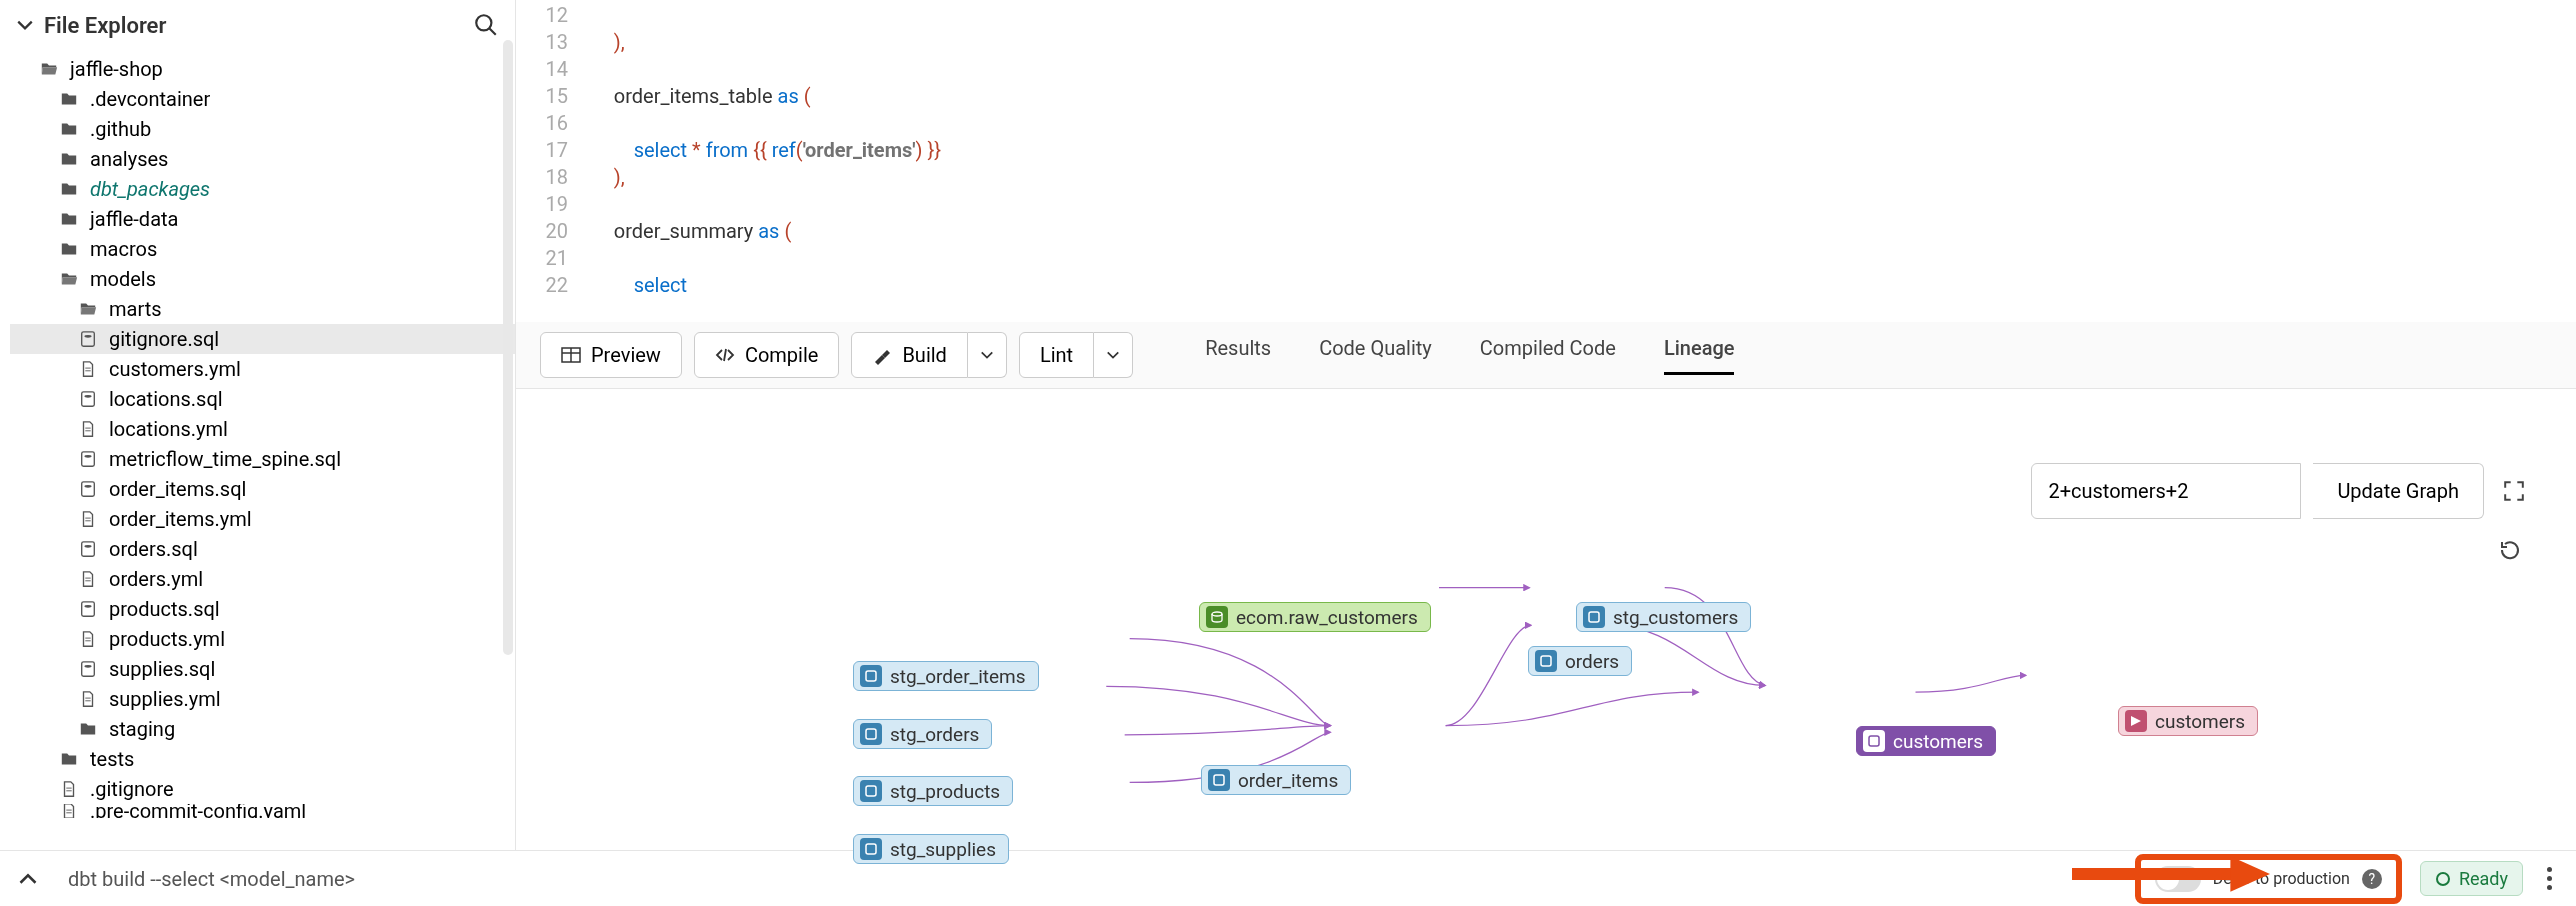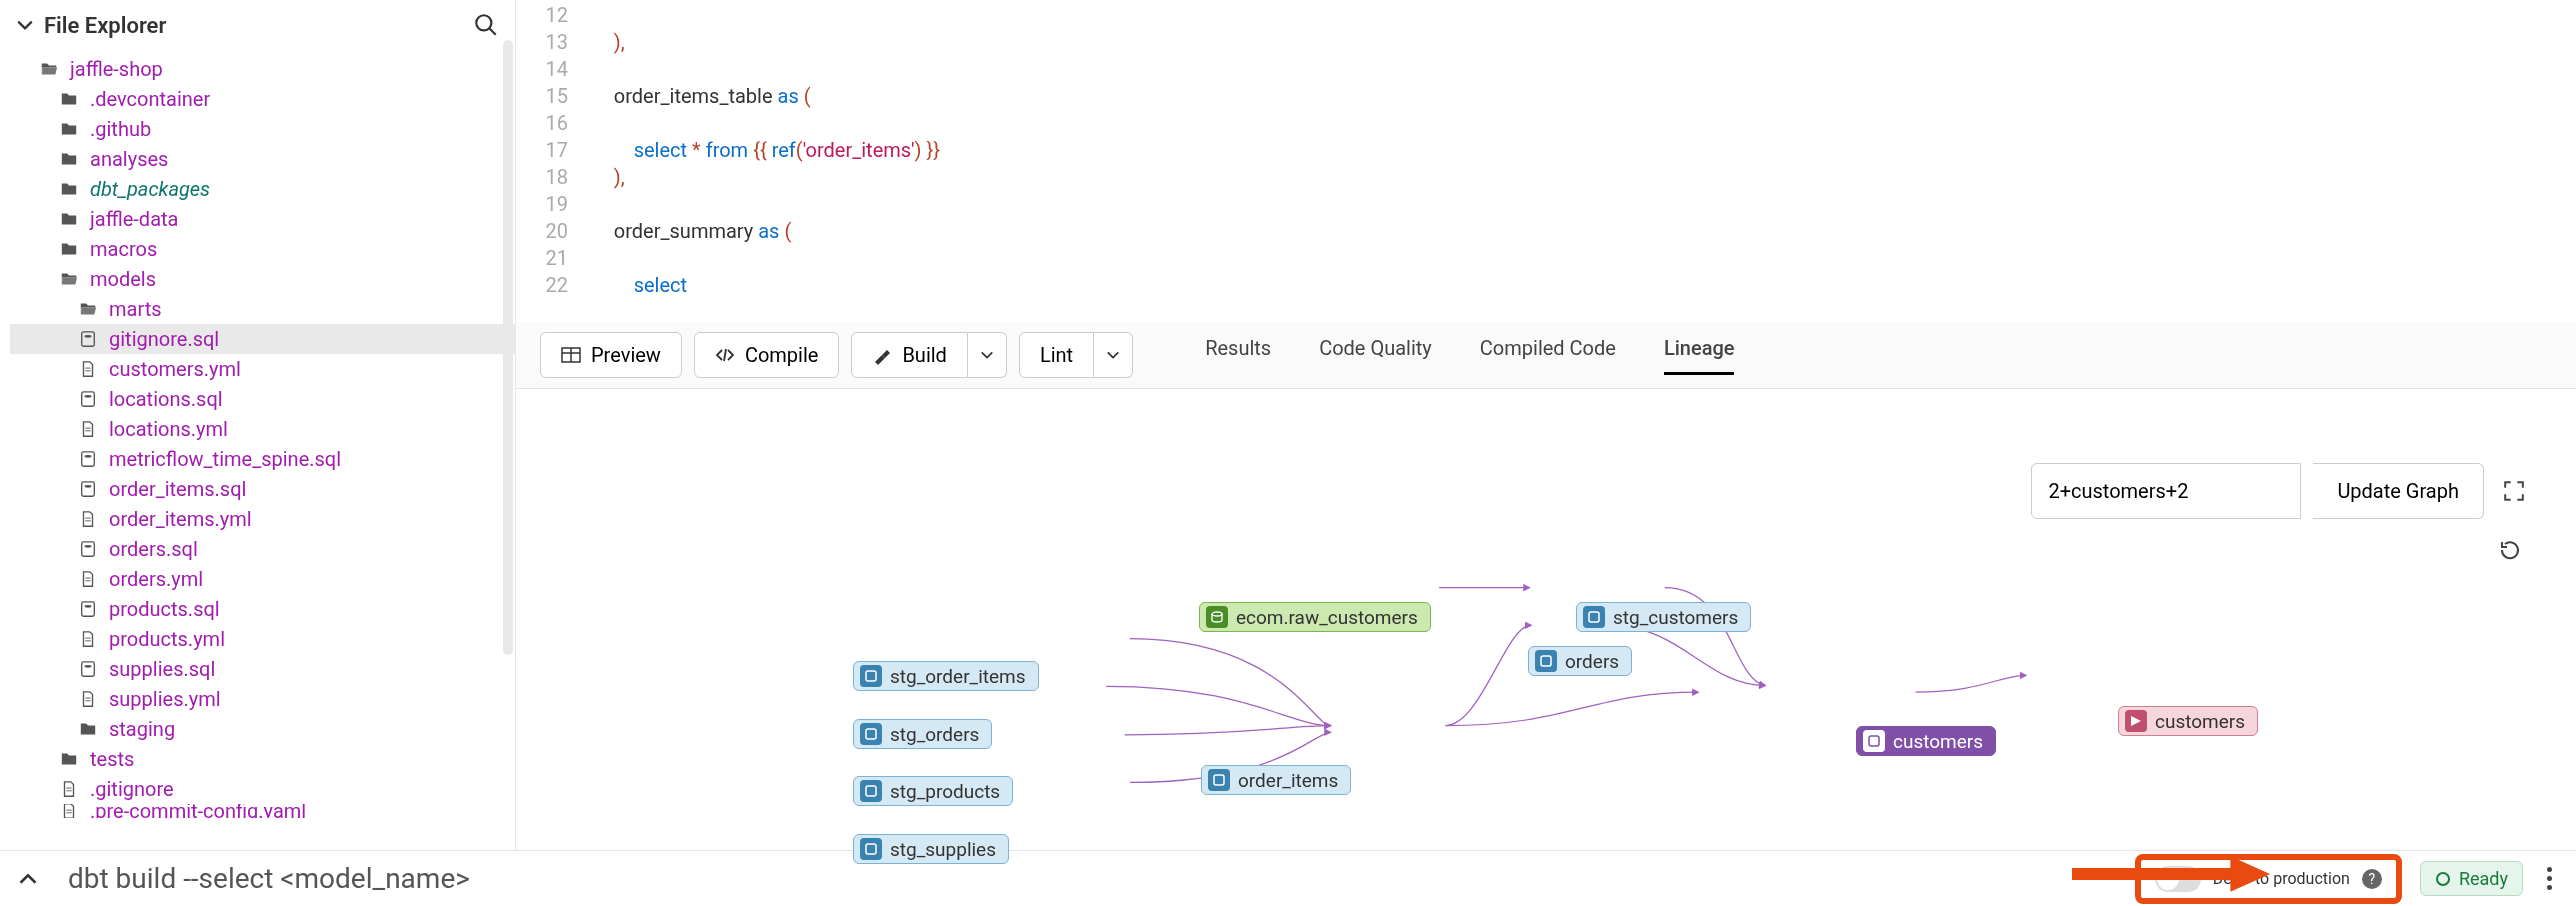--- a/index.html
+++ b/index.html
@@ -9,39 +9,39 @@
 
 
 .sidebar { width: 516px; border-right: 1px solid #e5e5e5; display: flex; flex-direction: column; position: relative; }
 .sidebar-header { display: flex; align-items: center; padding: 12px 16px; font-weight: 600; font-size: 22px; justify-content: center; }
 .sidebar-header .chev { margin-right: 10px; display: inline-flex; }
 .sidebar-header .search { margin-left: auto; display: inline-flex; cursor: pointer; }
 .tree { flex: 1; overflow: auto; padding: 4px 0 8px 10px; font-size: 20px; color: #444; }
 .tree-row { display: flex; align-items: center; height: 30px; padding: 0 10px; cursor: pointer; white-space: nowrap; }
 .tree-row.selected { background: #e9e9e9; }
 .tree-row .icon { width: 22px; height: 22px; margin-right: 10px; display: inline-flex; align-items: center; justify-content: center; flex-shrink: 0; }
-.tree-row .label { color: #a21caf; }
+.tree-row .label { color: #000000; }
 .tree-row.muted .label { color: #0f766e; font-style: italic; }
 .indent-1 { padding-left: 28px; }
 .indent-2 { padding-left: 48px; }
 .indent-3 { padding-left: 67px; }
 .tree-row.cutoff { height: 14px; overflow: hidden; }
 .sidebar-scrollbar { position: absolute; right: 2px; top: 40px; width: 10px; height: 615px; background: #e8e8e8; border-radius: 5px; }
 
 
 .main { flex: 1; display: flex; flex-direction: column; gap: 44px; }
 
 
 .editor { height: 278px; display: flex; flex-direction: row; font-family: "SFMono-Regular", Consolas, monospace; font-size: 20px; line-height: 27px; padding-top: 2px; }
 .gutter { width: 62px; text-align: right; color: #aaa; padding-right: 10px; user-select: none; }
 .gutter div { height: 27px; }
 .code { padding-left: 16px; }
 .code-line { height: 27px; white-space: pre; }
 .kw { color: #0a6fca; }
-.str { color: #be185d; }
+.str { color: #737373; font-weight: bold; }
 .punc { color: #b8432b; }
 .fn { color: #0a6fca; }
 
 
 .toolbar { display: flex; align-items: center; padding: 10px 24px; border-bottom: 1px solid #e5e5e5; background: #fafafa; gap: 12px; }
 .btn { display: inline-flex; align-items: center; gap: 10px; background: #fff; border: 1px solid #ccc; border-radius: 6px; padding: 10px 20px; font-size: 20px; cursor: pointer; }
 .btn .icon { display: inline-flex; }
 .btn-split { display: inline-flex; }
 .btn-split .btn { border-radius: 6px 0 0 6px; }
 .btn-split .caret { border: 1px solid #ccc; border-left: none; border-radius: 0 6px 6px 0; background: #fff; padding: 10px 12px; cursor: pointer; display: inline-flex; align-items: center; }
@@ -65,21 +65,21 @@
 .node.blue .nicon { background: #3a82b0; }
 .node.green { border: 1px solid #78b84a; background: #cceab0; }
 .node.green .nicon { background: #4a8d28; }
 .node.purple { border: 1px solid #8050a8; background: #8050a8; color: #fff; }
 .node.purple .nicon { background: #fff; }
 .node.pink { border: 1px solid #d08090; background: #f6d5dd; }
 .node.pink .nicon { background: #c05070; }
 
 
 .footer { height: 56px; border-top: 1px solid #e5e5e5; display: flex; align-items: center; padding: 0 18px; background: #fff; }
-.footer-left { display: flex; align-items: center; gap: 30px; font-size: 28px; color: #555; }
+.footer-left { display: flex; align-items: center; gap: 30px; font-size: 20px; color: #555; }
 .chev-up { display: inline-flex; }
 .footer-right { margin-left: auto; display: flex; align-items: center; gap: 18px; position: relative; }
 
 .arrow-callout { position: absolute; right: 288px; bottom: 6px; z-index: 10; }
 .defer-box { display: flex; align-items: center; gap: 12px; border: 6px solid #e84a0f; border-radius: 8px; padding: 6px 14px; }
 .toggle { width: 46px; height: 26px; background: #ddd; border-radius: 13px; position: relative; cursor: pointer; }
 .toggle::after { content: ""; position: absolute; top: 2px; left: 2px; width: 22px; height: 22px; background: #fff; border-radius: 50%; }
 .help-icon { width: 20px; height: 20px; border-radius: 50%; background: #666; color: #fff; font-size: 14px; display: inline-flex; align-items: center; justify-content: center; }
 .ready-pill { display: flex; align-items: center; gap: 8px; border: 1px solid #b7dcc2; background: #e6f5ec; border-radius: 6px; padding: 6px 14px; font-size: 18px; color: #1a7a3e; }
 .kebab { display: inline-flex; flex-direction: column; gap: 4px; padding: 6px; cursor: pointer; }

